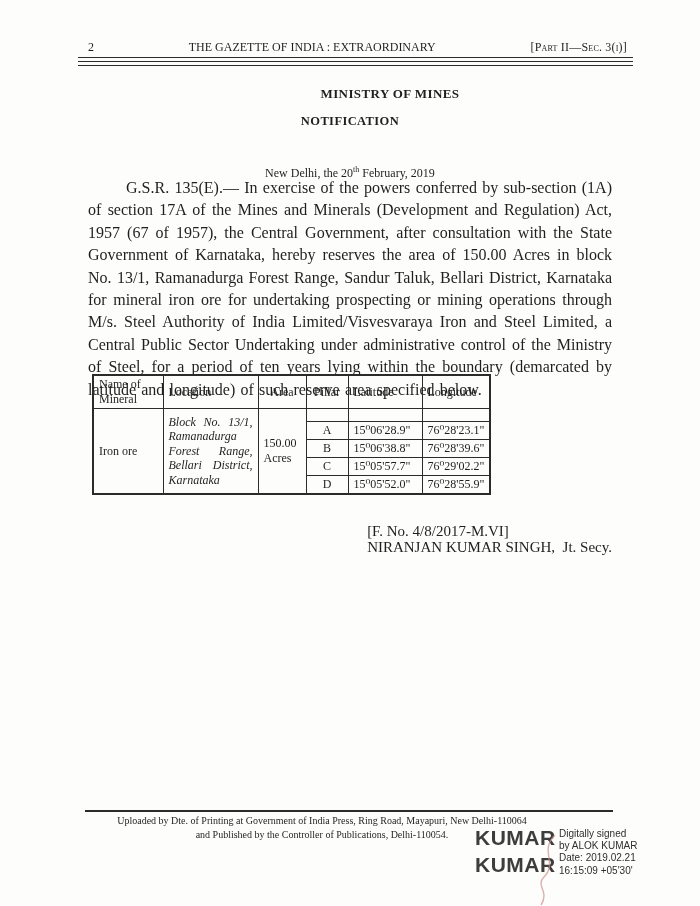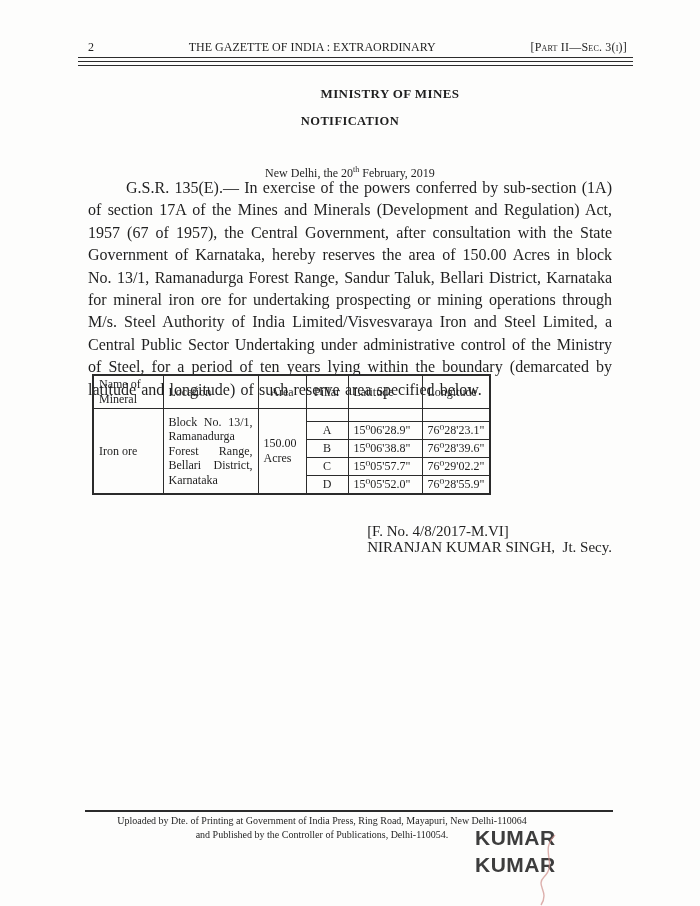--- a/index.html
+++ b/index.html
@@ -49,21 +49,21 @@
   .coord-table th, .coord-table td {
     border: 1px solid #2b2b2b; padding: 1px 5px;
     font-weight: normal; overflow: hidden;
   }
   .coord-table thead tr { height: 33px; padding-left: 25px; }
   .coord-table thead th { text-align: left; vertical-align: middle; }
   .coord-table thead th.center { text-align: center; }
   tr.r-empty { height: 13px; }
   tr.r-sub   { height: 15px; }
   .c-mineral  { vertical-align: middle; }
-  .c-location { vertical-align: middle; text-align: justify; line-height: 14.5px; padding: 2px 5px; }
+  .c-location { vertical-align: middle; text-align: justify; line-height: 14.5px; padding: 2px 5px; font-style: italic; }
   .c-area     { vertical-align: middle; line-height: 15px; }
   .c-pillar   { text-align: center; }
   .c-lat, .c-lon { text-align: left; }
 
   
   .signoff {
     position: absolute; right: 88px; top: 524px;
     text-align: left; font-size: 15px; line-height: 15.5px;
   }
 
@@ -173,14 +173,20 @@
     <div>and Published by the Controller of Publications, Delhi-110054.</div>
   </div>
 
   <div class="sig-name">
     <div>KUMAR</div>
     <div>KUMAR</div>
   </div>
   <svg class="sig-squiggle" width="32" height="74" viewBox="0 0 32 74">
     <path d="M24 2 C8 18 27 30 13 44 C4 53 19 58 10 72" fill="none" stroke="#cf8f8a" stroke-width="1.4" opacity="0.7"></path>
   </svg>
+  <div class="sig-details">
+    <div>Digitally signed</div>
+    <div>by ALOK KUMAR</div>
+    <div>Date: 2019.02.21</div>
+    <div>16:15:09 +05'30'</div>
+  </div>
 
 </div>
 
 </body></html>

